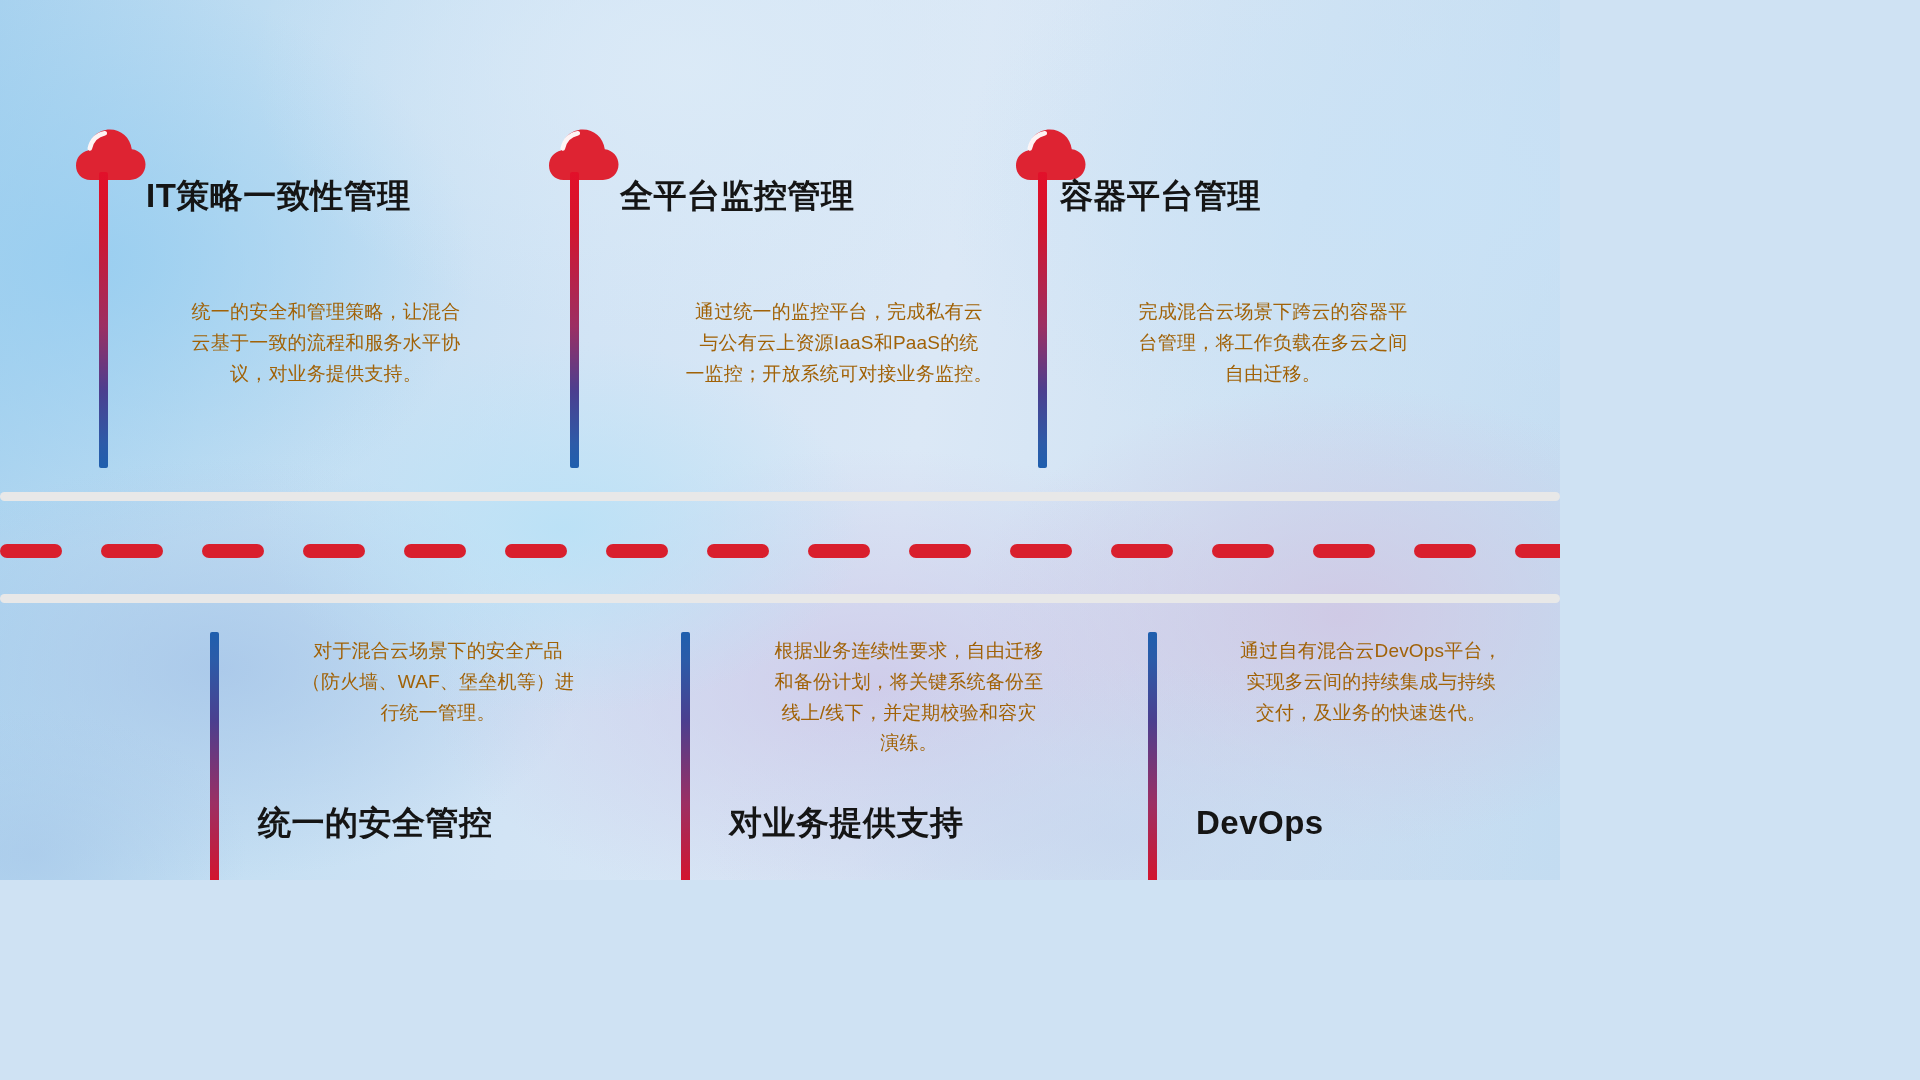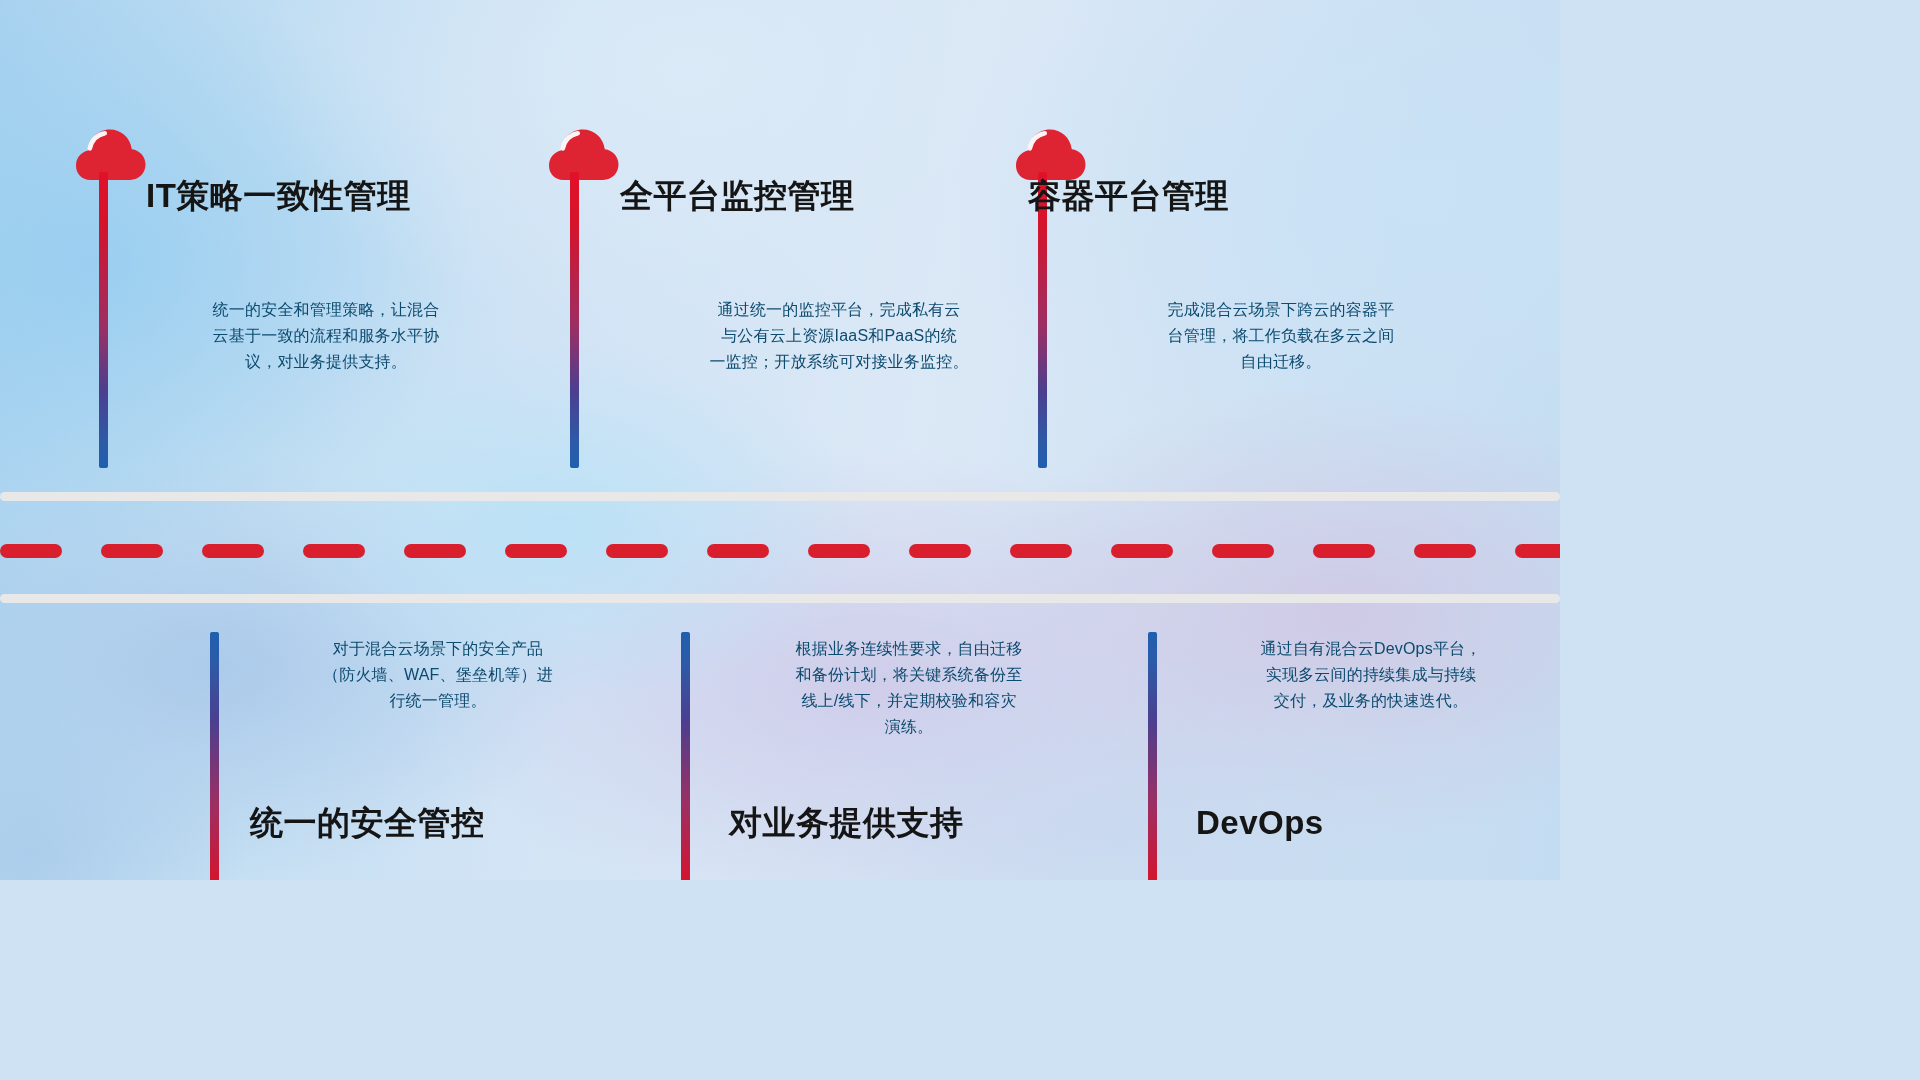--- a/index.html
+++ b/index.html
@@ -59,21 +59,21 @@
 
   .cloud{position:absolute;width:70px;height:54px;}
 
   .title{
     position:absolute;
     font-size:33px;font-weight:700;color:#151515;
     letter-spacing:.5px;white-space:nowrap;line-height:1;
   }
   .body{
     position:absolute;
-    font-size:16px;color:#0c4a6e;line-height:1.62;
+    font-size:19px;color:#a16207;line-height:1.62;
     white-space:pre-line;letter-spacing:.2px;
   }
 </style>
 </head>
 <body>
 
 <div id="stage">
 
   <div class="bg bg-base"></div>
   <div class="bg bg-b1"></div>
@@ -115,22 +115,22 @@
   </div>
 
   <div class="item">
     <div class="cloud" style="left:1016px;top:128px;">
       <svg viewBox="0 0 70 54" width="70" height="54">
         <path d="M14.5 52 C5.5 52 0 45.5 0 37.5 C0 30 5 24.2 12 22.6 C13 10.2 22.2 1.5 33.8 1.5 C45.2 1.5 54.2 9.6 55.8 21.2 C63.8 22.2 69.5 28.6 69.5 36.6 C69.5 45.2 62.8 52 54 52 Z" fill="#de2332"></path>
         <path d="M13.8 20.5 C15.6 12.5 21.2 6.8 28.8 5.3" stroke="#ffffff" stroke-width="4.6" stroke-linecap="round" fill="none" opacity=".95"></path>
       </svg>
     </div>
     <div class="stem stem-down" style="left:1038px;top:172px;height:296px;"></div>
-    <div class="title" style="left:1028px;top:179px;">容器平台管理</div>
-    <div class="body" style="left:1088px;top:297px;width:370px;margin-left:8px;">完成混合云场景下跨云的容器平
+    <div class="title" style="left:1060px;top:179px;">容器平台管理</div>
+    <div class="body" style="left:1088px;top:297px;width:370px;">完成混合云场景下跨云的容器平
 台管理，将工作负载在多云之间
 自由迁移。</div>
   </div>
 
   <div class="rule rule-top"></div>
   <div class="dashes">
       <span class="dash" style="background: rgb(217, 31, 45);"></span>
       <span class="dash" style="background: rgb(217, 31, 45);"></span>
       <span class="dash" style="background: rgb(217, 31, 45);"></span>
       <span class="dash" style="background: rgb(217, 31, 45);"></span>
@@ -147,21 +147,21 @@
       <span class="dash" style="background: rgb(217, 31, 45);"></span>
       <span class="dash" style="background: rgb(217, 31, 45);"></span>
     </div>
   <div class="rule rule-bottom"></div>
 
   <div class="item">
     <div class="stem stem-up" style="left:210px;top:632px;height:296px;"></div>
     <div class="body" style="left:258px;top:636px;width:360px;">对于混合云场景下的安全产品
 （防火墙、WAF、堡垒机等）进
 行统一管理。</div>
-    <div class="title" style="left:250px;top:806px;">统一的安全管控</div>
+    <div class="title" style="left:258px;top:806px;">统一的安全管控</div>
 
   </div>
 
   <div class="item">
     <div class="stem stem-up" style="left:681px;top:632px;height:296px;"></div>
     <div class="body" style="left:729px;top:636px;width:360px;">根据业务连续性要求，自由迁移
 和备份计划，将关键系统备份至
 线上/线下，并定期校验和容灾
 演练。</div>
     <div class="title" style="left:729px;top:806px;">对业务提供支持</div>

